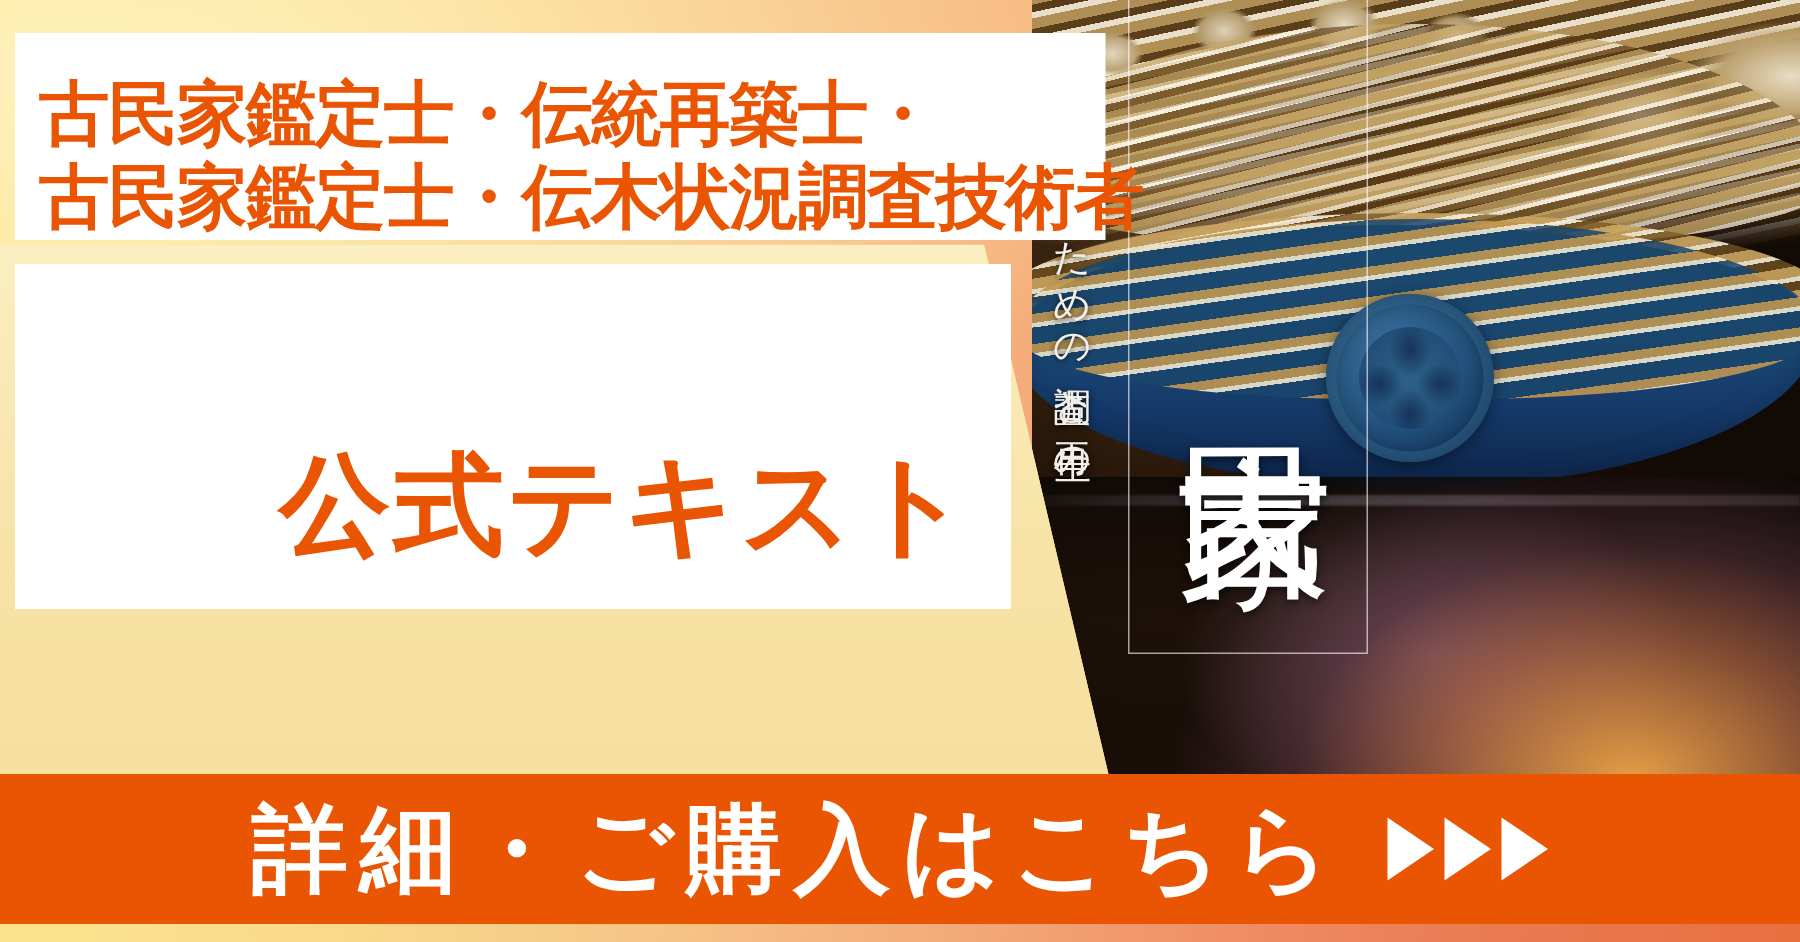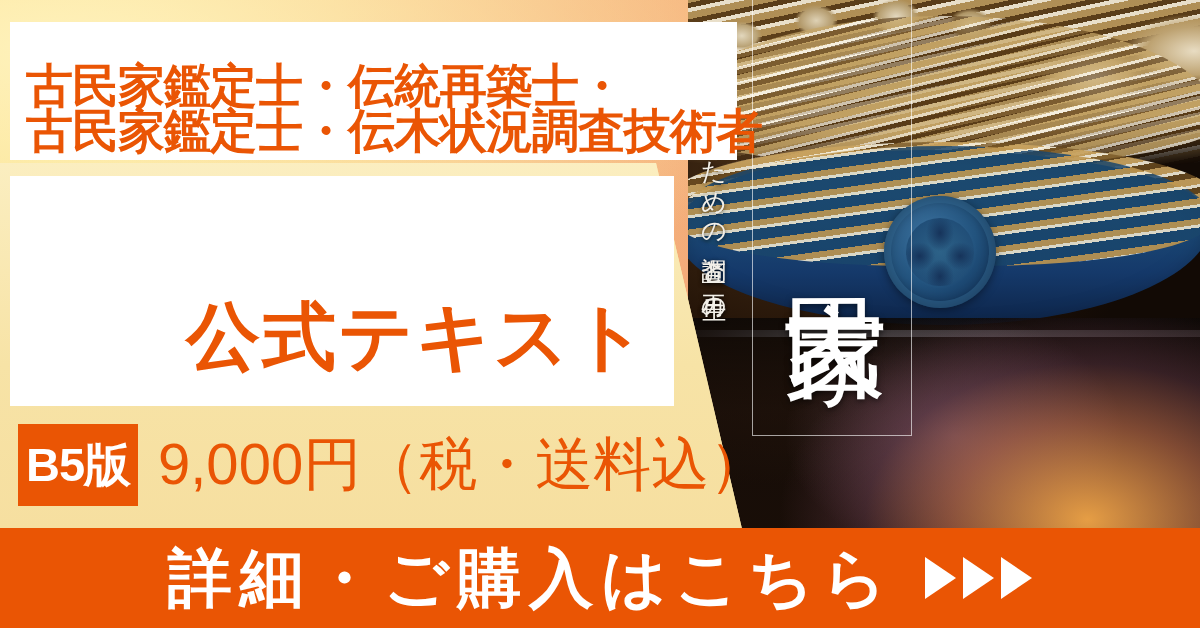--- a/index.html
+++ b/index.html
@@ -172,21 +172,21 @@
     position:absolute;left:10px;top:22px;width:727px;height:138px;background:#fff;
   }
   .hdr-l1,.hdr-l2{
     position:absolute;left:16px;
     color:#ea5504;
     font-weight:700;
     font-size:47px;
     letter-spacing:-1px;
     white-space:nowrap;
   }
-  .hdr-l1{top:33px;}
+  .hdr-l1{top:23px;}
   .hdr-l2{top:78px;}
 
   
   .mid{
     position:absolute;left:10px;top:176px;width:664px;height:230px;background:#fff;
   }
   .mid-l1,.mid-l2{
     position:absolute;
     color:#ea5504;font-weight:700;white-space:nowrap;
     font-size:74px;letter-spacing:2px;
@@ -203,21 +203,21 @@
     display:flex;align-items:center;justify-content:center;
     color:#fff;font-weight:700;font-size:47px;letter-spacing:-1px;
   }
   .price{
     margin-left:20px;
     color:#ea5504;font-size:58px;font-weight:400;letter-spacing:0;white-space:nowrap;
   }
 
   
   .cta{
-    position:absolute;left:0;bottom:0;width:1200px;height:100px;background:#ea5504;
+    position:absolute;left:0;bottom:12px;width:1200px;height:100px;background:#ea5504;
     display:flex;align-items:center;justify-content:center;gap:26px;
   }
   .cta-text{
     color:#fff;font-weight:700;font-size:64px;letter-spacing:8px;white-space:nowrap;
   }
   .arrows{display:flex;align-items:center;gap:7px;margin-left:4px;}
   .arrow{
     width:0;height:0;
     border-top:21px solid transparent;
     border-bottom:21px solid transparent;
@@ -256,24 +256,20 @@
 
   <div class="hdr">
     <div class="hdr-l1">古民家鑑定士・伝統再築士・</div>
     <div class="hdr-l2">古民家鑑定士・伝木状況調査技術者</div>
   </div>
 
   <div class="mid">
     <div class="mid-l2">公式テキスト</div>
   </div>
 
-  <div class="price-row">
-    <div class="badge">B5版</div>
-    <div class="price">9,000円（税・送料込）</div>
-  </div>
 
   <div class="cta">
     <div class="cta-text">詳細・ご購入はこちら</div>
     <div class="arrows">
       <span class="arrow"></span>
       <span class="arrow"></span>
       <span class="arrow"></span>
     </div>
   </div>
 

